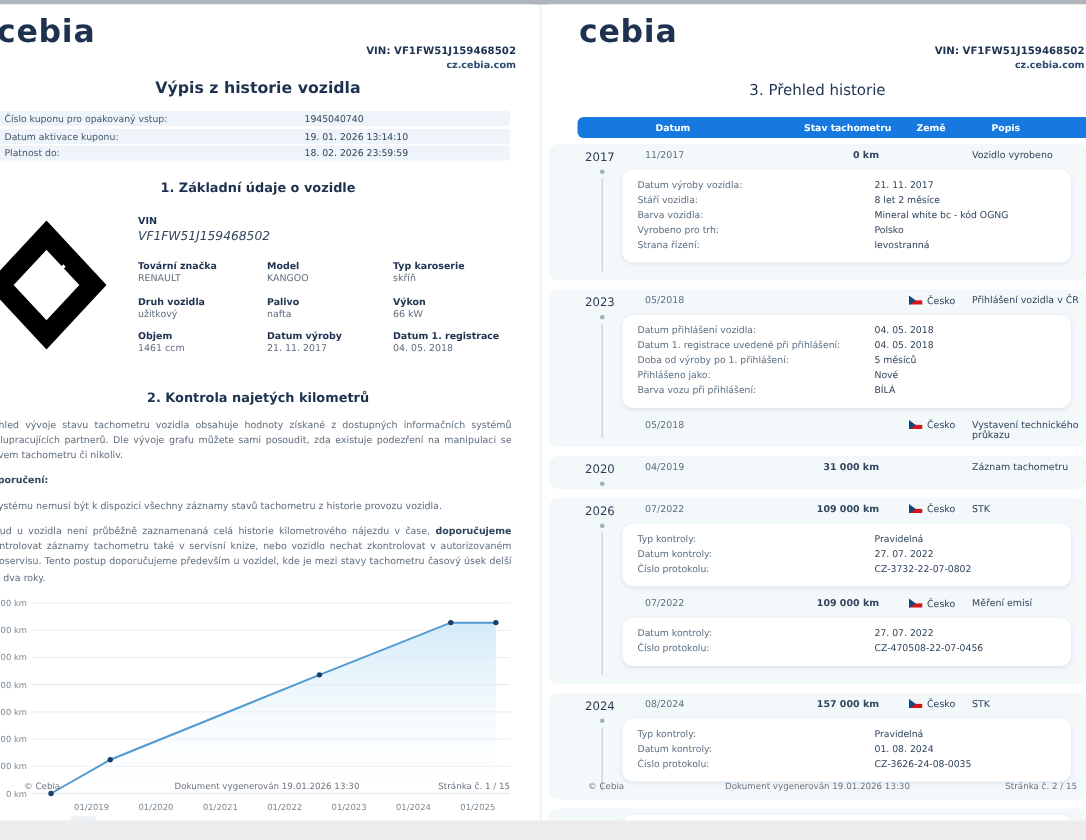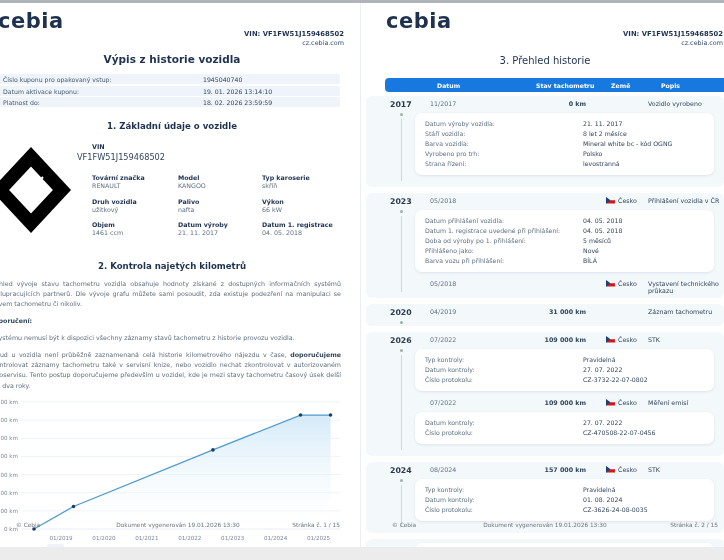--- a/index.html
+++ b/index.html
@@ -11,34 +11,34 @@
 
   .page{position:absolute;top:3px;height:544px;background:#fff;}
   .page-left{left:0;width:356px;overflow:hidden;}
   .page-right{left:366px;width:358px;overflow:hidden;}
   .shift{position:relative;width:366px;margin-left:-11px;}
 
   .hdr{position:relative;height:34px;}
   .logo{position:absolute;left:9px;top:6px;font-size:21px;font-weight:bold;color:#1e3250;letter-spacing:.5px;}
   .hdr-right{position:absolute;right:11px;top:27px;text-align:right;line-height:1.35;}
   .hdr-vin{font-size:6.8px;font-weight:bold;color:#1e3250;}
-  .hdr-site{font-size:6.4px;color:#2d4a73;}
+  .hdr-site{font-size:6.4px;color:#2d4a73;font-weight:bold;}
 
   .doc-title{margin-top:16px;text-align:center;font-size:10.5px;font-weight:bold;color:#1e3250;}
   .sec-title{text-align:center;font-size:8.6px;font-weight:bold;color:#1e3250;}
 
   .info-rows{margin:9px 15px 0 0;}
   .info-row{position:relative;height:10px;margin-bottom:1.5px;background:#eef4f9;border-radius:2px;}
   .info-row .lbl{position:absolute;left:14px;top:2px;font-size:6.2px;color:#44586d;}
   .info-row .val{position:absolute;left:214px;top:2px;font-size:6.2px;color:#31455c;}
 
   .veh{position:relative;height:118px;margin-top:12px;}
   .renault{position:absolute;left:2px;top:4px;}
   .vin-lbl{position:absolute;left:103px;top:0;font-size:6.4px;font-weight:bold;color:#1e3250;}
-  .vin-val{position:absolute;left:88px;top:9px;font-size:8.2px;color:#31455c;}
+  .vin-val{position:absolute;left:103px;top:9px;font-size:8.2px;color:#31455c;font-style:italic;}
   .veh-grid{position:absolute;left:103px;top:30px;right:14px;display:grid;
             grid-template-columns:86px 84px auto;grid-auto-rows:auto;column-gap:0;}
   .veh-cell{margin-bottom:6px;}
   .veh-cell .l{font-size:6.3px;font-weight:bold;color:#1e3250;line-height:1.45;}
   .veh-cell .v{font-size:6.3px;color:#5f6e7e;line-height:1.35;}
 
   .paras{margin:8px 14px 0 0;font-size:6.3px;color:#5f6e7e;line-height:1.6;text-align:justify;}
   .paras p{margin:0 0 7px 0;}
   .b-navy{font-weight:bold;color:#31455c;}
 
@@ -51,21 +51,21 @@
   .footer .fr{position:absolute;right:16px;}
   .page-right .footer .fl{left:26px;}
   .page-right .footer .fr{right:6px;}
 
   .r-title{margin-top:18px;text-align:center;font-size:10px;font-weight:normal;color:#1e3250;}
   .thead{position:relative;margin:12px -6px 4px 19px;height:14px;background:#1779e0;border-radius:4px 0 0 4px;}
   .thead span{position:absolute;top:3.5px;font-size:6.2px;font-weight:bold;color:#ffffff;}
   .th-datum{left:52px;}.th-tacho{left:151px;}.th-zeme{left:226px;}.th-popis{left:276px;}
 
   .group{position:relative;margin:0 0 6px 0;background:#f3f8fb;border-radius:6px;padding:1px 0 7px 0;}
-  .g-year{position:absolute;left:24px;top:4px;width:34px;font-size:7.8px;font-weight:bold;color:#2b3a4e;}
+  .g-year{position:absolute;left:24px;top:4px;width:34px;font-size:7.8px;font-weight:normal;color:#2b3a4e;}
   .g-dot{position:absolute;left:34px;top:17px;width:3px;height:3px;border-radius:50%;background:#9ab4a6;}
   .g-line{position:absolute;left:35px;top:23px;bottom:6px;width:1px;background:#ccd8e0;}
 
   .hrow{position:relative;height:14px;}
   .h-date{position:absolute;left:64px;top:3px;font-size:6.3px;color:#5d7082;}
   .h-odo{position:absolute;left:130px;top:3px;width:90px;text-align:right;font-size:6.3px;font-weight:bold;color:#31455c;}
   .h-country{position:absolute;left:240px;top:2.5px;font-size:6.3px;color:#31455c;}
   .h-country svg{vertical-align:-1px;margin-right:3px;}
   .h-desc{position:absolute;left:282px;top:3px;font-size:6.3px;color:#31455c;}
 

